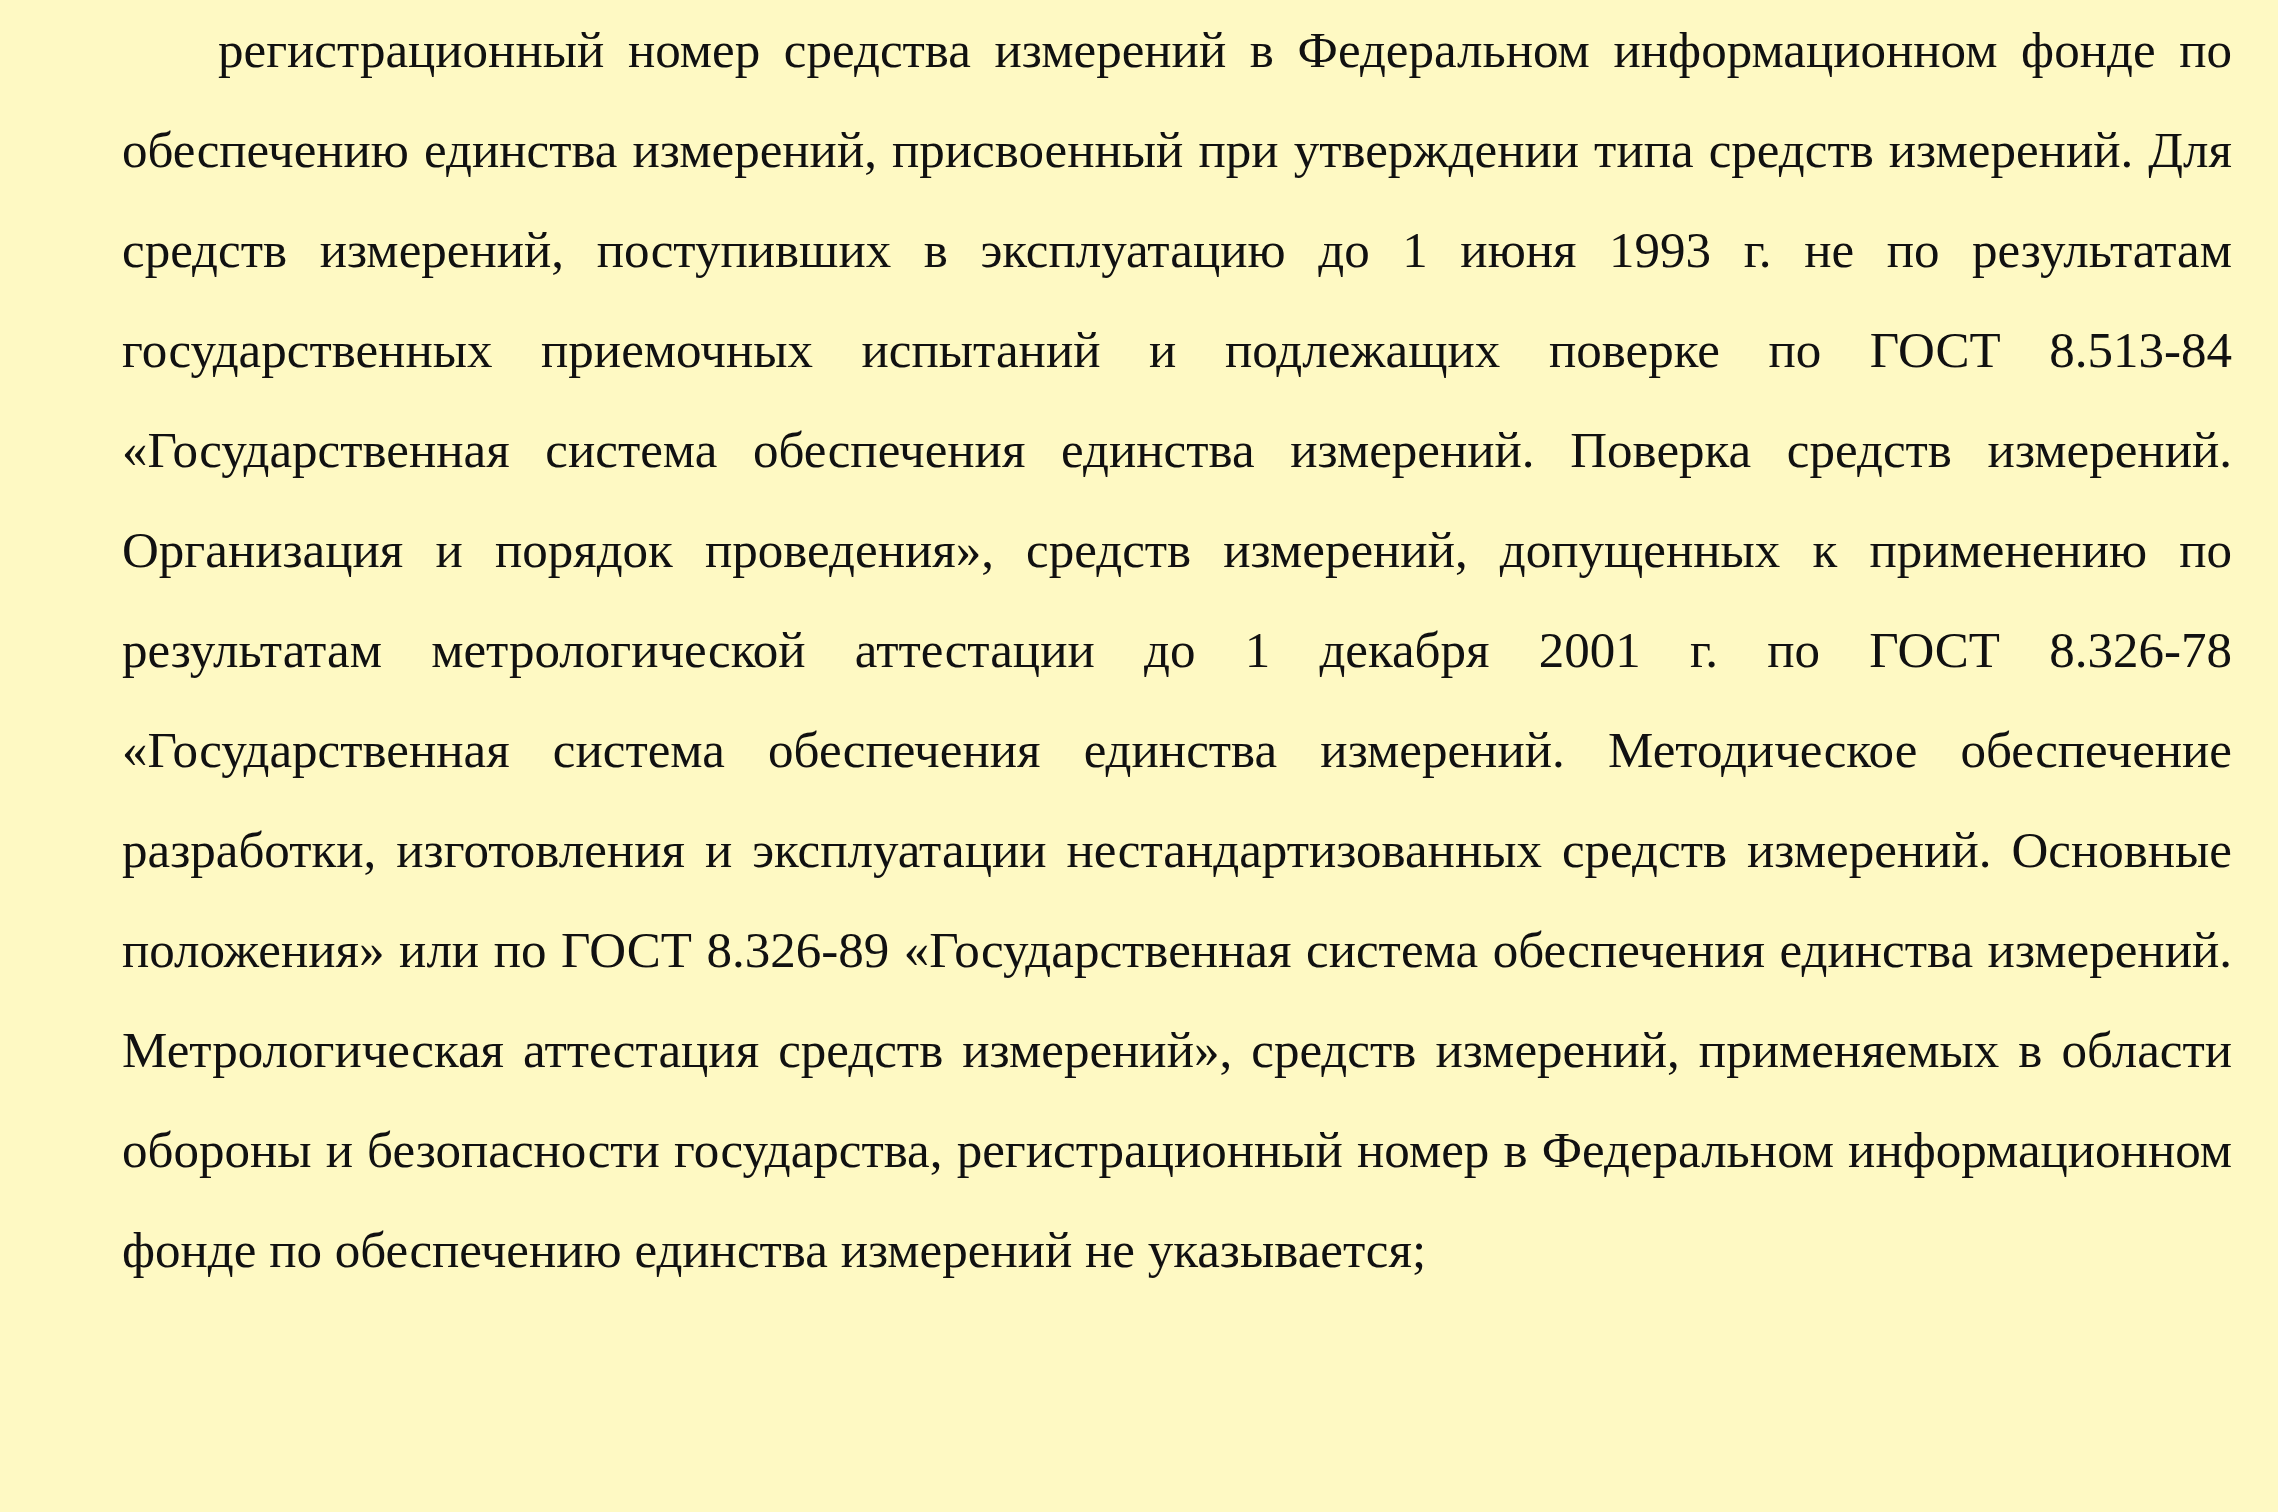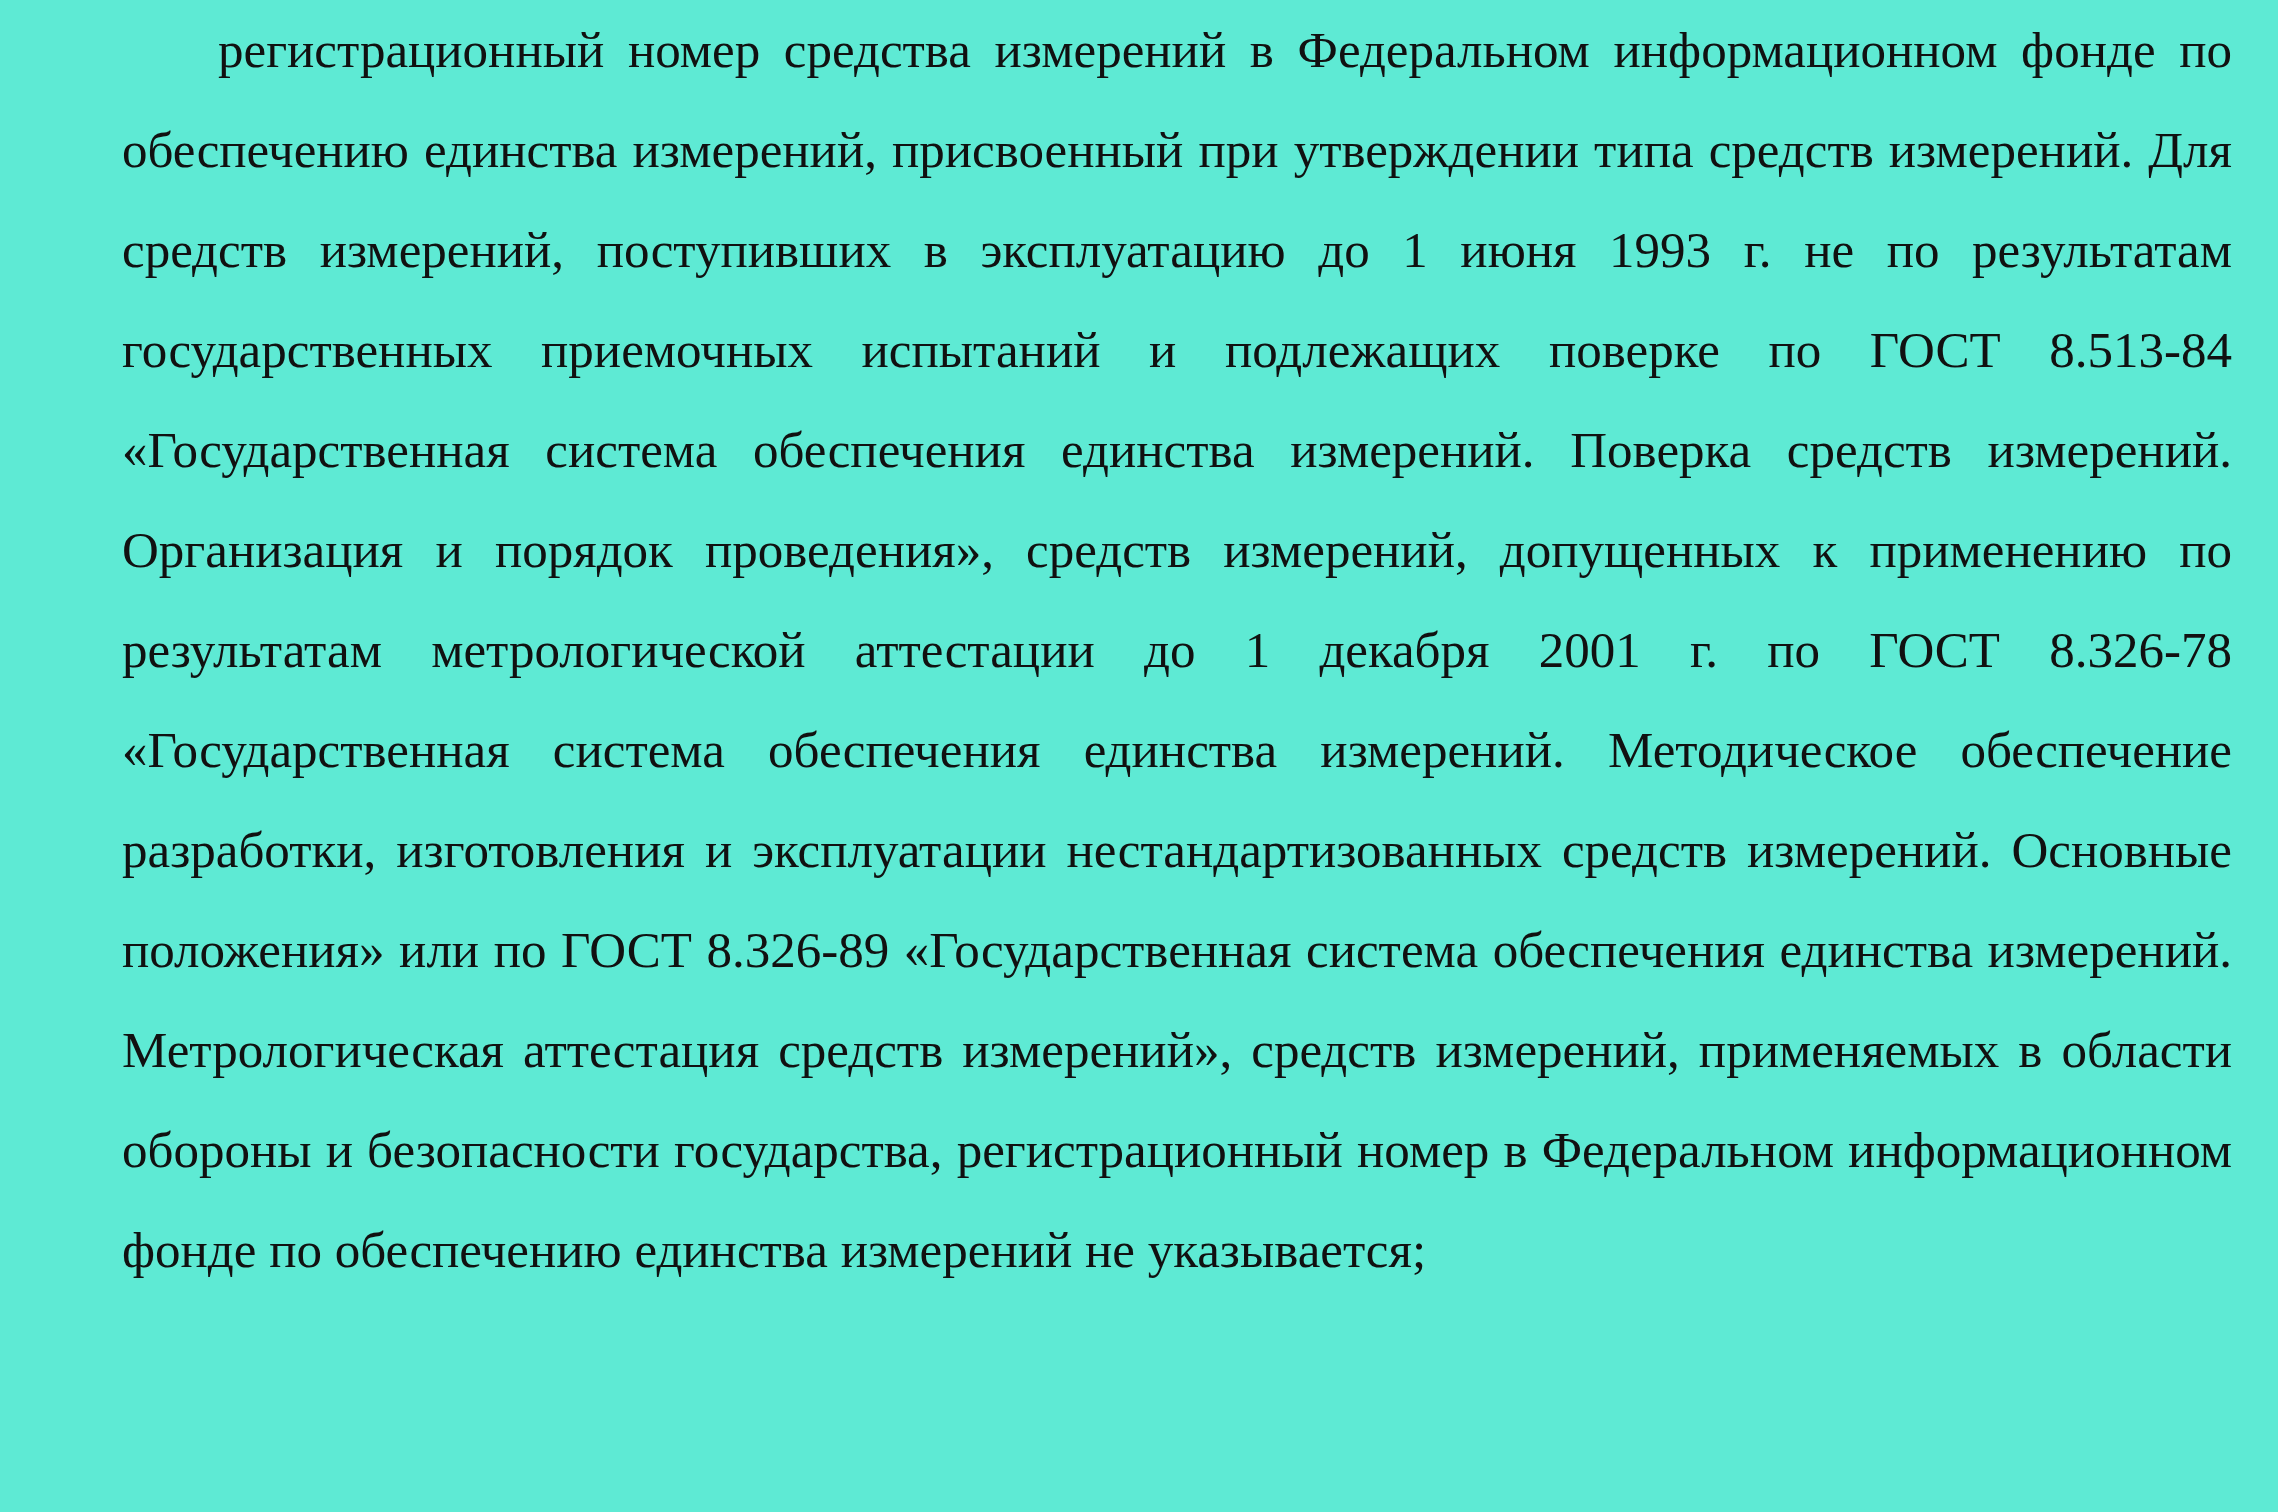--- a/index.html
+++ b/index.html
@@ -4,21 +4,21 @@
 <style>
   html, body {
     margin: 0;
     padding: 0;
     background: #ffffff;
   }
   .page {
     width: 2278px;
     height: 1512px;
     box-sizing: border-box;
-    background: #5eead4;
+    background: #fef9c3;
     position: relative;
     overflow: hidden;
     padding: 0;
   }
   .doc-body {
     position: absolute;
     left: 122px;
     top: 0px;
     width: 2110px;
   }

